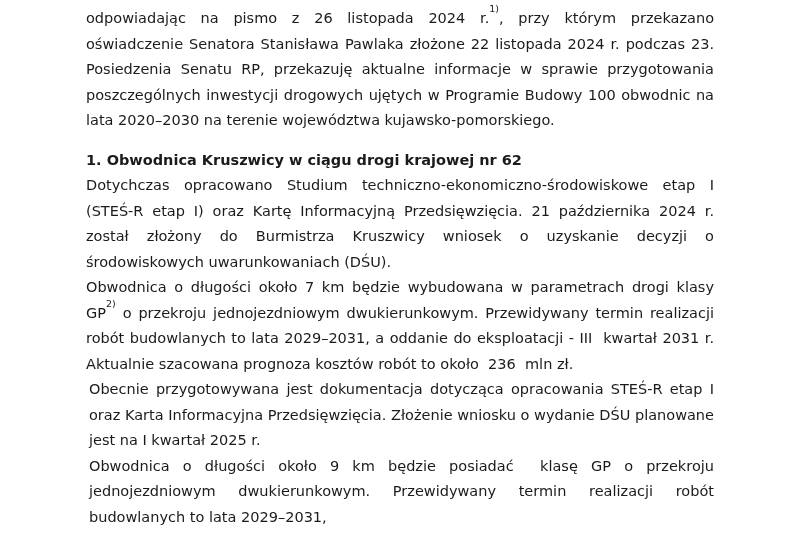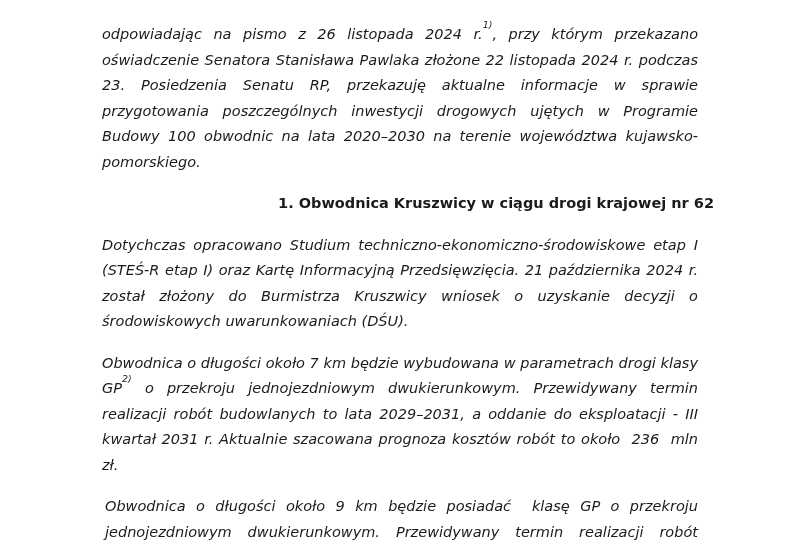--- a/index.html
+++ b/index.html
@@ -18,31 +18,30 @@
   .doc {
     position: absolute;
     left: 86px;
     top: 6px;
     width: 628px;
     font-size: 14.5px;
     line-height: 25.5px;
     text-align: justify;
   }
   .para {
-    margin: 16px;
+    margin: 0;
     white-space: pre-wrap;
     text-align: justify;
-    font-style: italic;
   }
   .heading {
     margin: 14px 0 0 0;
     font-size: 14.5px;
     line-height: 25.5px;
     font-weight: bold;
-    text-align: right;
+    text-align: left;
     white-space: pre-wrap;
   }
   .section-2 {
     margin-left: 3px;
   }
   sup.fnref {
     font-size: 9.5px;
     line-height: 0;
     position: relative;
     top: -5px;
@@ -55,16 +54,17 @@
 
   <p class="para"><span>odpowiadając na pismo z 26 listopada 2024 r.</span><sup class="fnref">1)</sup><span>, przy którym przekazano oświadczenie Senatora Stanisława Pawlaka złożone 22 listopada 2024 r. podczas 23. Posiedzenia Senatu RP, przekazuję aktualne informacje w sprawie przygotowania poszczególnych inwestycji drogowych ujętych w Programie Budowy 100 obwodnic na lata 2020–2030 na terenie województwa kujawsko-pomorskiego.</span></p>
 
   <div class="section-1">
     <p class="heading">1. Obwodnica Kruszwicy w ciągu drogi krajowej nr 62</p>
     <p class="para">Dotychczas opracowano Studium techniczno-ekonomiczno-środowiskowe etap I (STEŚ-R etap I) oraz Kartę Informacyjną Przedsięwzięcia. 21 października 2024 r. został złożony do Burmistrza Kruszwicy wniosek o uzyskanie decyzji o środowiskowych uwarunkowaniach (DŚU).</p>
     <p class="para"><span>Obwodnica o długości około 7 km będzie wybudowana w parametrach drogi klasy GP</span><sup class="fnref">2)</sup><span> o przekroju jednojezdniowym dwukierunkowym. Przewidywany termin realizacji robót budowlanych to lata 2029–2031, a oddanie do eksploatacji - III  kwartał 2031 r. Aktualnie szacowana prognoza kosztów robót to około  236  mln zł.</span></p>
   </div>
 
   <div class="section-2">
+    <p class="para">Obecnie przygotowywana jest dokumentacja dotycząca opracowania STEŚ-R etap I oraz Karta Informacyjna Przedsięwzięcia. Złożenie wniosku o wydanie DŚU planowane jest na I kwartał 2025 r.</p>
     <p class="para">Obwodnica o długości około 9 km będzie posiadać  klasę GP o przekroju jednojezdniowym dwukierunkowym. Przewidywany termin realizacji robót budowlanych to lata 2029–2031,</p>
   </div>
 
 </div>
 
 </body></html>

